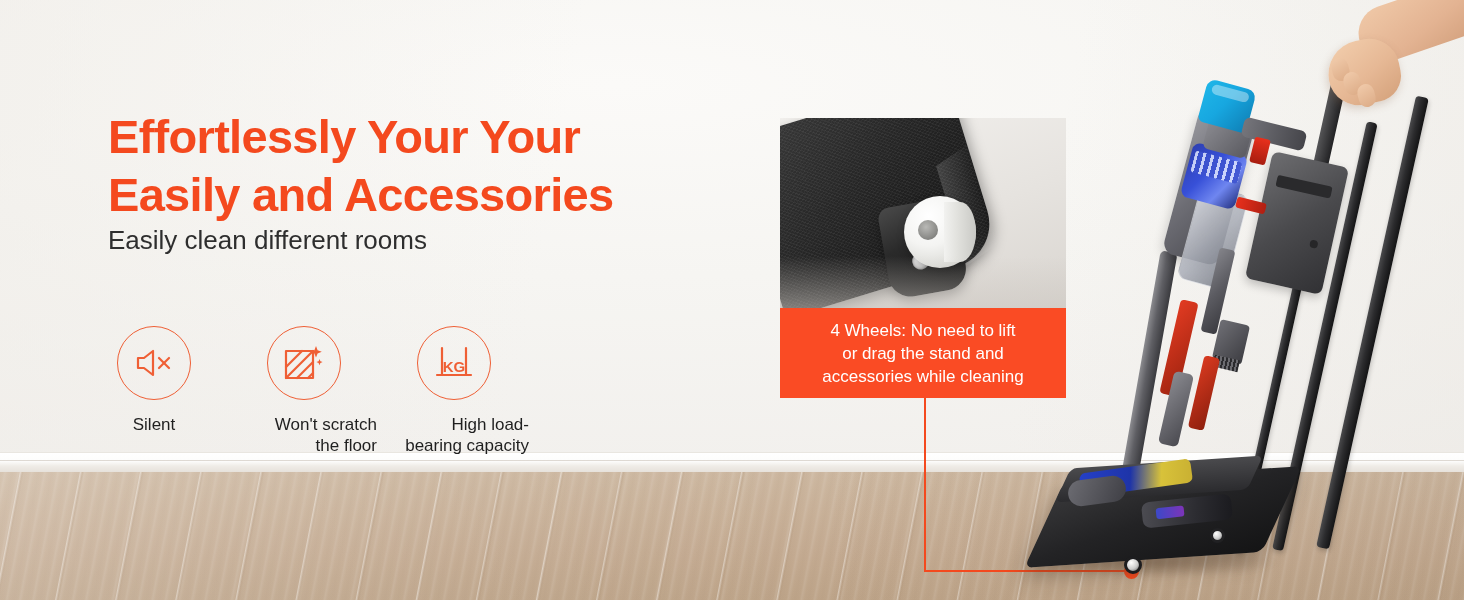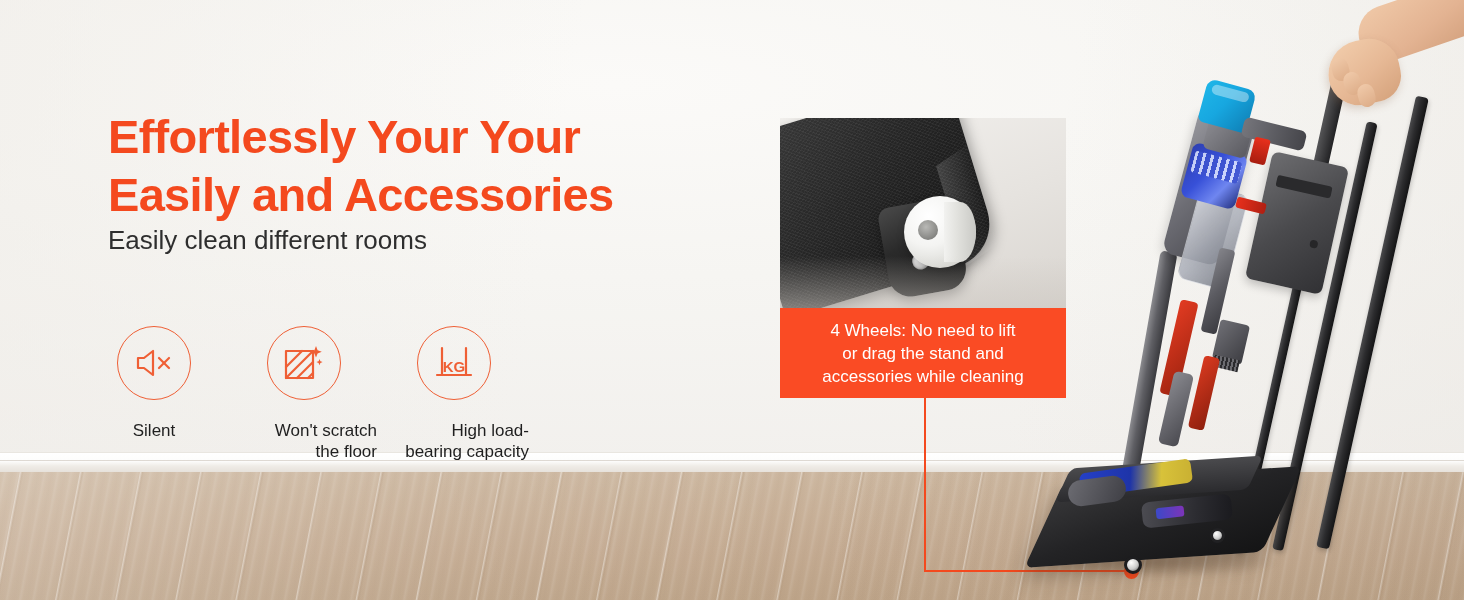--- a/index.html
+++ b/index.html
@@ -84,21 +84,21 @@
     position:absolute; left:104px; top:326px;
     display:flex; gap:50px; align-items:flex-start;
   }
   .feature { width:100px; display:flex; flex-direction:column; align-items:center; }
   .feat-circle {
     width:74px; height:74px; border-radius:50%;
     border:1.6px solid #ef5f35;
     display:flex; align-items:center; justify-content:center;
   }
   .feat-label {
-    margin-top:20px; font-size:17px; line-height:21px; color:#1f1f1f;
+    margin-top:14px; font-size:17px; line-height:21px; color:#1f1f1f;
     text-align:center; white-space:pre-line; width:150px;
   }
   .feature.f1 .feat-label { text-align:center; }
   .feature.f2 .feat-label { text-align:right; padding-right:2px; }
   .feature.f3 .feat-label { text-align:right; }
 
   
   .inset {
     position:absolute; left:780px; top:118px; width:286px; height:190px;
     overflow:hidden; background:#ece9e5;

